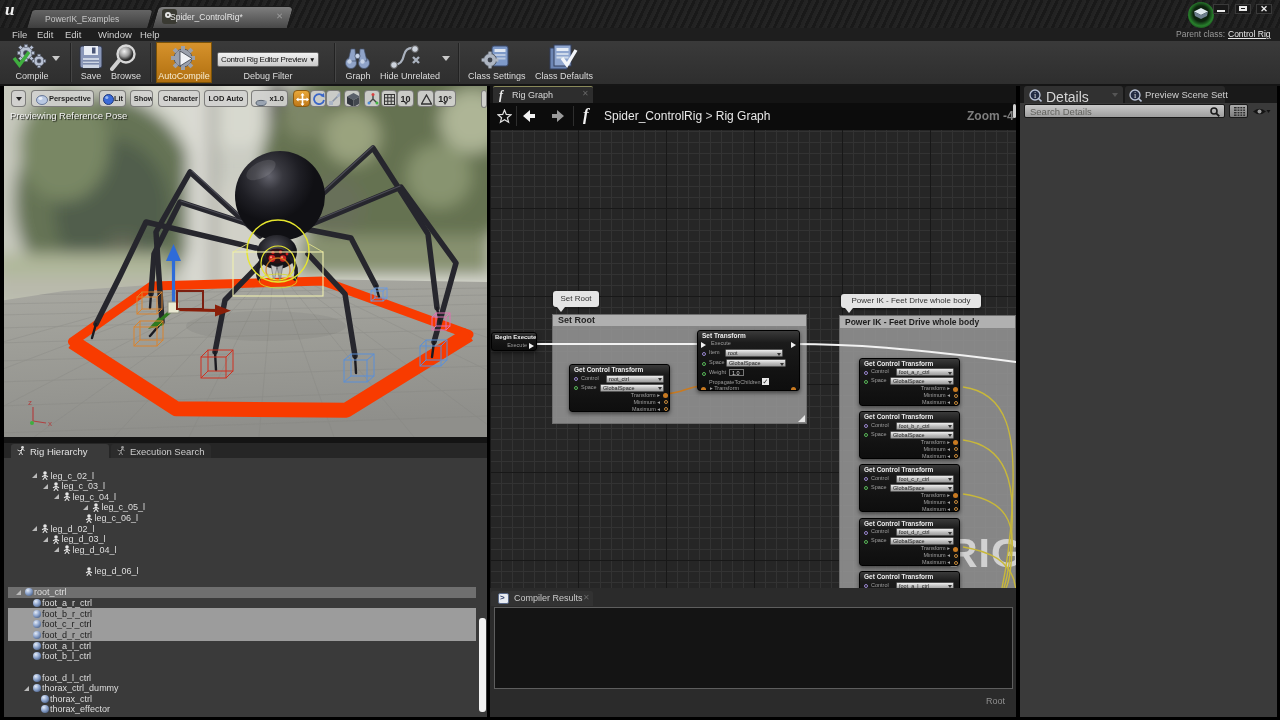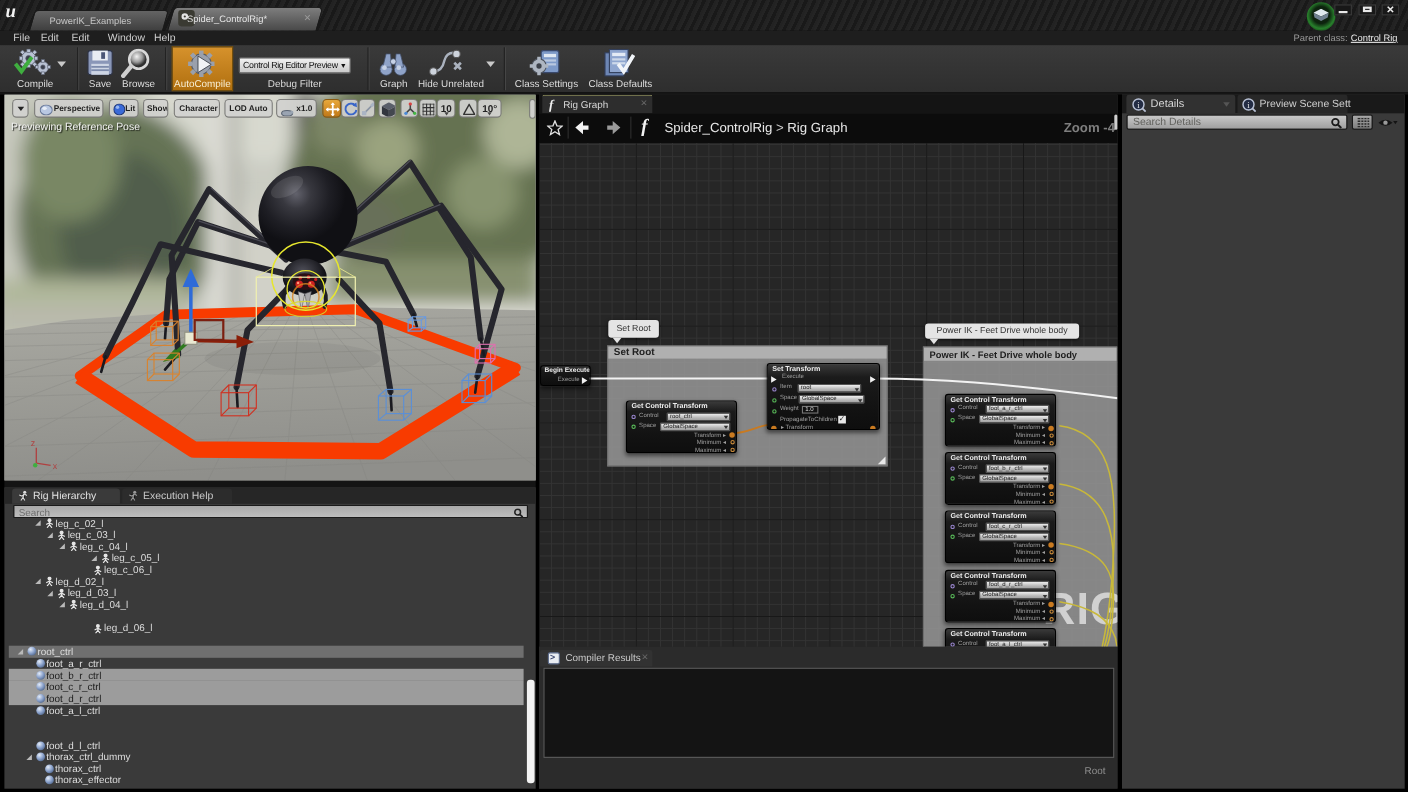--- a/index.html
+++ b/index.html
@@ -508,28 +508,21 @@
   <svg class="abs" style="left:13px;top:3px" width="9" height="10" viewBox="0 0 9 10">
         <circle cx="5.5" cy="1.5" r="1.4" fill="#ddd"></circle>
         <path d="M5 3 L3 5 L0.5 4 M5 3 L4 6 L5.5 9 M4 6 L2 9 M5 3 L7.5 4.5" stroke="#ddd" stroke-width="1"></path>
       </svg>
   <span class="abs" style="left:26px;top:2.5px;font-size:9.5px;color:#e2e2e2">Rig Hierarchy</span>
   <div class="abs" style="left:107px;top:1px;width:100px;height:14px;background:#2c2c2c;border-radius:3px 3px 0 0"></div>
   <svg class="abs" style="left:113px;top:3px" width="9" height="10" viewBox="0 0 9 10">
         <circle cx="5.5" cy="1.5" r="1.4" fill="#999"></circle>
         <path d="M5 3 L3 5 L0.5 4 M5 3 L4 6 L5.5 9 M4 6 L2 9 M5 3 L7.5 4.5" stroke="#999" stroke-width="1"></path>
       </svg>
-  <span class="abs" style="left:126px;top:2.5px;font-size:9.5px;color:#cbcbcb">Execution Help</span>
-  <div class="abs" style="left:8px;top:16px;width:468px;height:12px;background:linear-gradient(#a9a9a9,#bdbdbd);border:1px solid #1a1a1a;border-radius:1px">
-    <span class="abs" style="left:4px;top:0.5px;font-size:9px;color:#6e6e6e">Search</span>
-    <svg class="abs" style="right:3px;top:1.5px" width="9" height="9" viewBox="0 0 9 9">
-          <circle cx="3.6" cy="3.6" r="2.6" fill="none" stroke="#222" stroke-width="1.4"></circle>
-          <line x1="5.6" y1="5.6" x2="8.2" y2="8.2" stroke="#222" stroke-width="1.6"></line>
-        </svg>
-  </div>
+  <span class="abs" style="left:126px;top:2.5px;font-size:9.5px;color:#cbcbcb">Execution Search</span>
   <div class="abs" style="left:4px;top:27.0px;width:468px;height:10.63px;">
         <i class="abs" style="left:24px;top:3px;width:0;height:0;border-bottom:5px solid #b9b9b9;border-left:5px solid transparent"></i>
         <svg class="abs" style="left:33px;top:1px" width="8" height="9" viewBox="0 0 8 9">
           <circle cx="4" cy="2" r="1.8" fill="#e6e6e6"></circle>
           <path d="M4 3.5 L4 6 M4 4.2 L1 5.8 M4 4.2 L7 5.8 M4 6 L1.8 8.8 M4 6 L6.2 8.8" stroke="#e6e6e6" stroke-width="1.1"></path>
         </svg>
         <span class="abs" style="left:42.5px;top:0.5px;font-size:9px;color:#dedede">leg_c_02_l</span>
       </div>
   <div class="abs" style="left:4px;top:37.6px;width:468px;height:10.63px;">
         <i class="abs" style="left:35px;top:3px;width:0;height:0;border-bottom:5px solid #b9b9b9;border-left:5px solid transparent"></i>
@@ -610,20 +603,24 @@
         <i class="abs" style="left:24.6px;top:1.5px;width:8px;height:8px;border-radius:50%;background:radial-gradient(circle at 35% 30%,#e4ecf8,#8ca3cc 45%,#51688f 80%,#33415c)"></i>
         <span class="abs" style="left:34.1px;top:0.5px;font-size:9px;color:#1d1d1d">foot_c_r_ctrl</span>
       </div>
   <div class="abs" style="left:4px;top:186.5px;width:468px;height:11px;background:#9c9c9c;">
         <i class="abs" style="left:24.6px;top:1.5px;width:8px;height:8px;border-radius:50%;background:radial-gradient(circle at 35% 30%,#e4ecf8,#8ca3cc 45%,#51688f 80%,#33415c)"></i>
         <span class="abs" style="left:34.1px;top:0.5px;font-size:9px;color:#1d1d1d">foot_d_r_ctrl</span>
       </div>
   <div class="abs" style="left:4px;top:197.1px;width:468px;height:10.63px;">
         <i class="abs" style="left:24.6px;top:1.5px;width:8px;height:8px;border-radius:50%;background:radial-gradient(circle at 35% 30%,#e4ecf8,#8ca3cc 45%,#51688f 80%,#33415c)"></i>
         <span class="abs" style="left:34.1px;top:0.5px;font-size:9px;color:#dedede">foot_a_l_ctrl</span>
+      </div>
+  <div class="abs" style="left:4px;top:207.7px;width:468px;height:10.63px;">
+        <i class="abs" style="left:24.6px;top:1.5px;width:8px;height:8px;border-radius:50%;background:radial-gradient(circle at 35% 30%,#e4ecf8,#8ca3cc 45%,#51688f 80%,#33415c)"></i>
+        <span class="abs" style="left:34.1px;top:0.5px;font-size:9px;color:#dedede">foot_b_l_ctrl</span>
       </div>
   <div class="abs" style="left:4px;top:239.6px;width:468px;height:10.63px;">
         <i class="abs" style="left:15.600000000000001px;top:3px;width:0;height:0;border-bottom:5px solid #b9b9b9;border-left:5px solid transparent"></i>
         <i class="abs" style="left:24.6px;top:1.5px;width:8px;height:8px;border-radius:50%;background:radial-gradient(circle at 35% 30%,#e4ecf8,#8ca3cc 45%,#51688f 80%,#33415c)"></i>
         <span class="abs" style="left:34.1px;top:0.5px;font-size:9px;color:#dedede">thorax_ctrl_dummy</span>
       </div>
   <div class="abs" style="left:4px;top:229.0px;width:468px;height:10.63px;">
         <i class="abs" style="left:24.6px;top:1.5px;width:8px;height:8px;border-radius:50%;background:radial-gradient(circle at 35% 30%,#e4ecf8,#8ca3cc 45%,#51688f 80%,#33415c)"></i>
         <span class="abs" style="left:34.1px;top:0.5px;font-size:9px;color:#dedede">foot_d_l_ctrl</span>
       </div>
@@ -842,21 +839,21 @@
   </div>
   </div>
   <div class="abs" id="details">
     <div class="abs" style="left:0;top:0;width:257px;height:17px;background:#191919"></div>
     <div class="abs" style="left:4px;top:0;width:99px;height:17px;background:#313131;border-radius:3px 3px 0 0"></div>
     <svg class="abs" style="left:9px;top:2.5px" width="13" height="13" viewBox="0 0 13 13">
         <circle cx="6" cy="6" r="5" fill="#232c44" stroke="#b9c2d6" stroke-width="1.3"></circle>
         <text x="6" y="9" font-size="8" fill="#e8e8e8" text-anchor="middle" font-family="Liberation Serif">i</text>
         <line x1="9.5" y1="9.5" x2="12.5" y2="12.5" stroke="#b9c2d6" stroke-width="1.6"></line>
       </svg>
-    <span class="abs" style="left:26px;top:3px;font-size:10px;color:#d6d6d6">Details</span>
+    <span class="abs" style="left:26px;top:3px;font-size:14px;color:#d6d6d6">Details</span>
     <i class="abs" style="left:92px;top:7px;width:0;height:0;border-left:3px solid transparent;border-right:3px solid transparent;border-top:4px solid #555"></i>
     <div class="abs" style="left:105px;top:0;width:100px;height:17px;background:#282828;border-radius:3px 3px 0 0"></div>
     <svg class="abs" style="left:109px;top:2.5px" width="13" height="13" viewBox="0 0 13 13">
         <circle cx="6" cy="6" r="5" fill="#232c44" stroke="#b9c2d6" stroke-width="1.3"></circle>
         <text x="6" y="9" font-size="8" fill="#e8e8e8" text-anchor="middle" font-family="Liberation Serif">i</text>
         <line x1="9.5" y1="9.5" x2="12.5" y2="12.5" stroke="#b9c2d6" stroke-width="1.6"></line>
       </svg>
     <span class="abs" style="left:125px;top:3px;font-size:9.5px;color:#cfcfcf">Preview Scene Sett</span>
     <div class="abs" style="left:4px;top:18px;width:201px;height:14px;background:linear-gradient(#c9c9c9,#9f9f9f);border:1px solid #191919;border-radius:2px">
       <span class="abs" style="left:5px;top:1px;font-size:9.5px;color:#62625e">Search Details</span>

